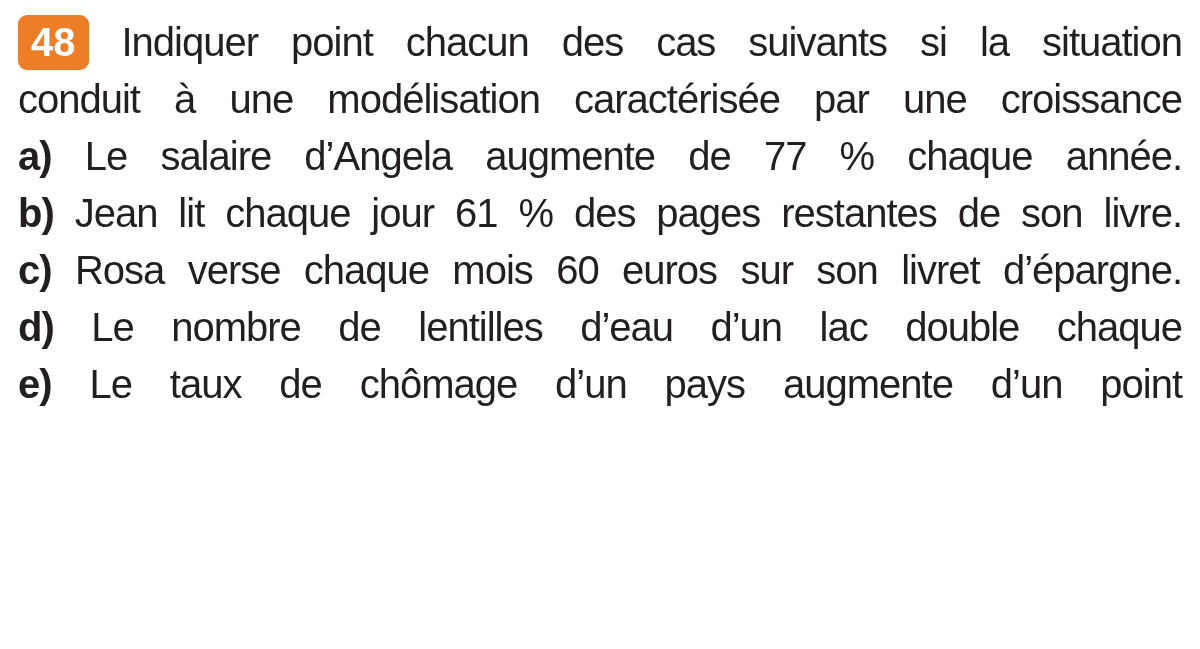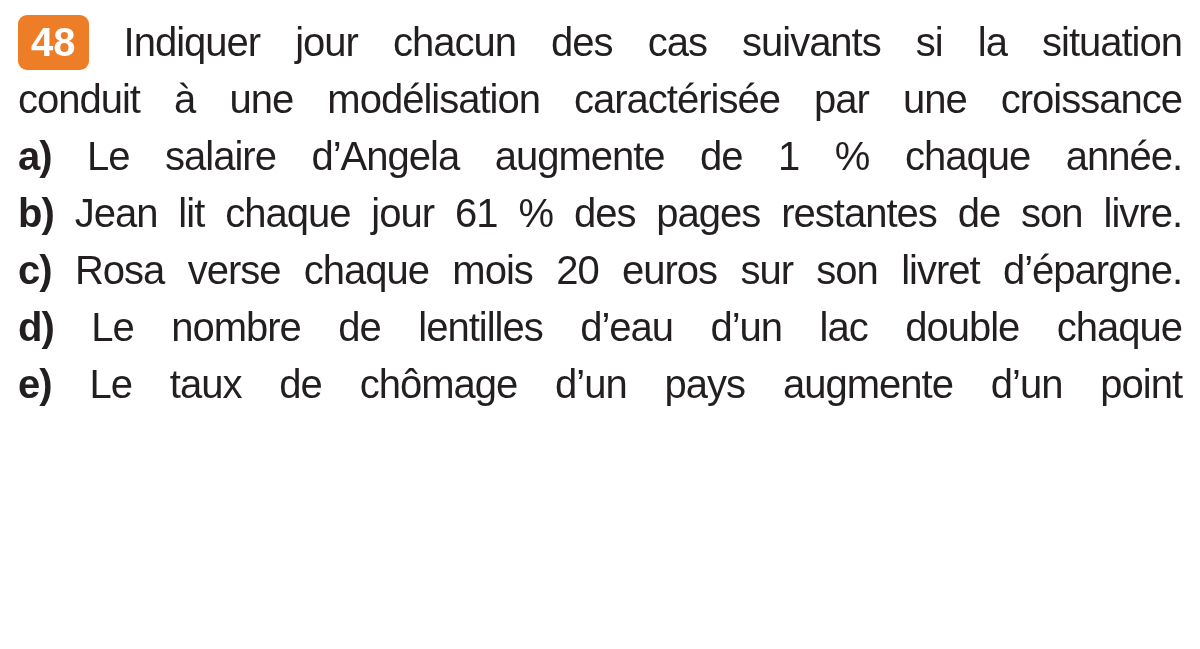--- a/index.html
+++ b/index.html
@@ -50,30 +50,30 @@
     letter-spacing: 0;
     margin-right: 0;
     vertical-align: baseline;
   }
 </style>
 </head>
 <body>
 
 <div class="page">
 
-  <p class="line jl"><span class="badge">48</span> <span>Indiquer jour chacun des cas suivants si la situation</span></p>
+  <p class="line jl"><span class="badge">48</span> <span>Indiquer point chacun des cas suivants si la situation</span></p>
 
   <p class="line jl"><span>conduit à une modélisation caractérisée par une croissance</span></p>
 
 
-  <p class="line jl"><span class="label">a)</span> <span>Le salaire d’Angela augmente de 1 % chaque année.</span></p>
+  <p class="line jl"><span class="label">a)</span> <span>Le salaire d’Angela augmente de 77 % chaque année.</span></p>
 
   <p class="line jl"><span class="label">b)</span> <span>Jean lit chaque jour 61 % des pages restantes de son livre.</span></p>
 
-  <p class="line jl"><span class="label">c)</span> <span>Rosa verse chaque mois 20 euros sur son livret d’épargne.</span></p>
+  <p class="line jl"><span class="label">c)</span> <span>Rosa verse chaque mois 60 euros sur son livret d’épargne.</span></p>
 
   <p class="line jl"><span class="label">d)</span> <span>Le nombre de lentilles d’eau d’un lac double chaque</span></p>
 
 
   <p class="line jl"><span class="label">e)</span> <span>Le taux de chômage d’un pays augmente d’un point</span></p>
 
 
 </div>
 
 </body></html>

